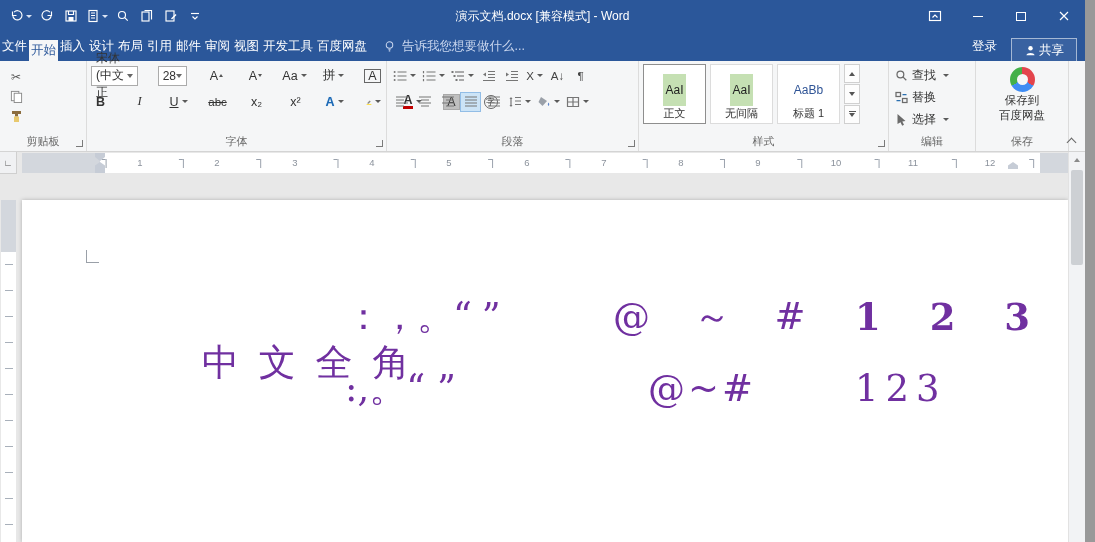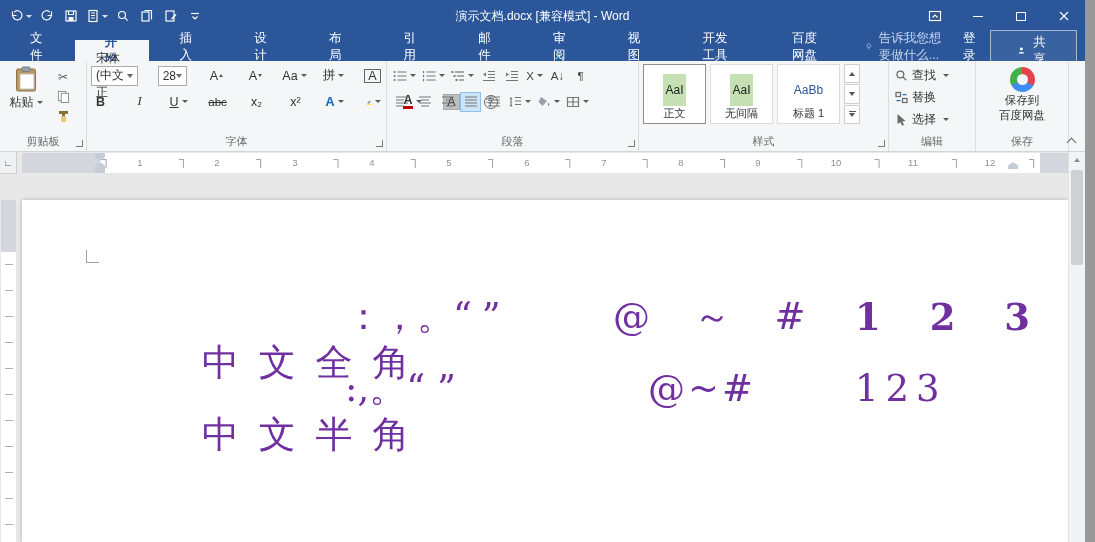--- a/index.html
+++ b/index.html
@@ -16,26 +16,26 @@
   .win-title{position:absolute;left:0;right:0;top:0;height:32px;line-height:32px;text-align:center;
              font-size:12px;color:#fff;pointer-events:none;}
   .win-controls{position:absolute;right:0;top:0;height:32px;display:flex;z-index:2;}
   .win-btn{width:43px;height:32px;display:flex;align-items:center;justify-content:center;}
   .min-glyph{width:10px;height:1px;background:#fff;}
   .max-glyph{width:10px;height:9px;border:1px solid #fff;}
 
   
   .tabbar{position:relative;height:29px;background:#2b579a;display:flex;align-items:stretch;
           color:#fff;font-size:12.5px;}
-  .tab{padding:0 30px;display:flex;align-items:center;cursor:default;}
-  .tab.active{background:#f5f6f7;color:#2b579a;font-weight:bold;margin-top:8px;}
+  .tab{padding:0 2px;display:flex;align-items:center;cursor:default;}
+  .tab.active{background:#f5f6f7;color:#2b579a;font-weight:normal;margin-top:8px;}
   .tellme{display:flex;align-items:center;gap:6px;margin-left:14px;color:#c9d6ee;}
   .tab-right{margin-left:auto;display:flex;align-items:center;}
   .signin{padding:0 14px;display:flex;align-items:center;height:100%;}
-  .share{display:flex;align-items:center;gap:8px;margin-right:8px;padding:3px 26px;
+  .share{display:flex;align-items:center;gap:2px;margin-right:8px;padding:3px 12px;
          border:1px solid rgba(255,255,255,.55);background:rgba(255,255,255,.07);margin-top:8px;}
 
   
   .ribbon{position:relative;height:91px;background:#f5f6f7;border-bottom:1px solid #d4d4d4;
           display:flex;font-size:12px;}
   .rgroup{display:flex;flex-direction:column;border-right:1px solid #dcdcdc;}
   .rg-content{flex:1;padding:3px 4px 0 4px;}
   .rg-label{height:17px;line-height:15px;text-align:center;font-size:11px;color:#696969;position:relative;}
   .launcher{position:absolute;right:3px;bottom:4px;width:7px;height:7px;
             border-right:1px solid #7a7a7a;border-bottom:1px solid #7a7a7a;}
@@ -278,28 +278,20 @@
           </svg>
         <span>共享</span>
       </span>
     </span>
   </div>
 
   <div class="ribbon">
 
     <div class="rgroup g-clipboard">
       <div class="rg-content clip-flex">
-        <span class="paste-btn">
-          <svg width="22" height="26" viewBox="0 0 22 26">
-              <rect x="1.5" y="3" width="19" height="22" rx="1.5" fill="#b99862" stroke="#8f7442"></rect>
-              <rect x="7" y="1" width="8" height="4.5" rx="1" fill="#9aa0a8" stroke="#777e87"></rect>
-              <rect x="5" y="8" width="14" height="15" fill="#fff" stroke="#c0c0c0"></rect>
-            </svg>
-          <span class="dd">粘贴</span>
-        </span>
         <span class="clip-col">
           <span class="clip-btn">
               <span>✂</span>
             </span>
           <span class="clip-btn">
               <svg width="13" height="13" viewBox="0 0 14 14">
                 <rect x="1.5" y="1.5" width="8" height="10" fill="#fff" stroke="#8a8a8a"></rect>
                 <rect x="4.5" y="3.5" width="8" height="10" fill="#fff" stroke="#8a8a8a"></rect>
               </svg>
             </span>
@@ -570,21 +562,20 @@
 
     <div class="page">
       <span class="crop-mark"></span>
       <div class="docline l1">
         <span class="sg s-cjk">中 文 全 角</span>
         <span class="sg sg2">：，。“ ”</span>
         <span class="sg sg3">@ ～ #</span>
         <span class="sg sg4">1 2 3</span>
       </div>
       <div class="docline l2">
-        <span class="sg s-cjk">中 文 半 角</span>
         <span class="sg sg2">:,。“ ”</span>
         <span class="sg sg3">@~#</span>
         <span class="sg sg4">123</span>
       </div>
     </div>
 
     <div class="vscroll">
       <span class="vs-up"></span>
       <span class="vs-thumb"></span>
     </div>

